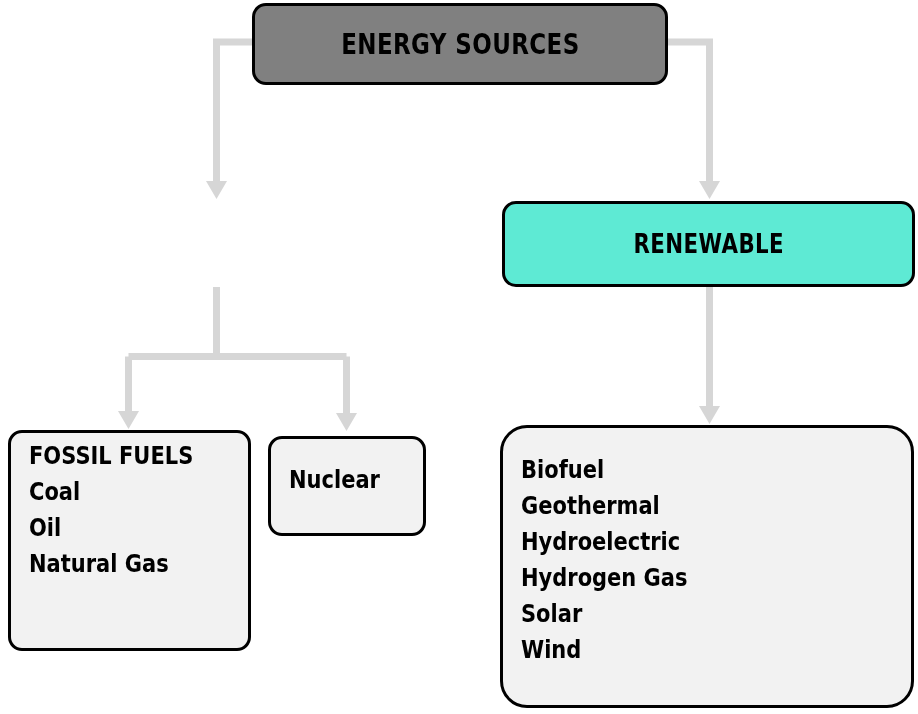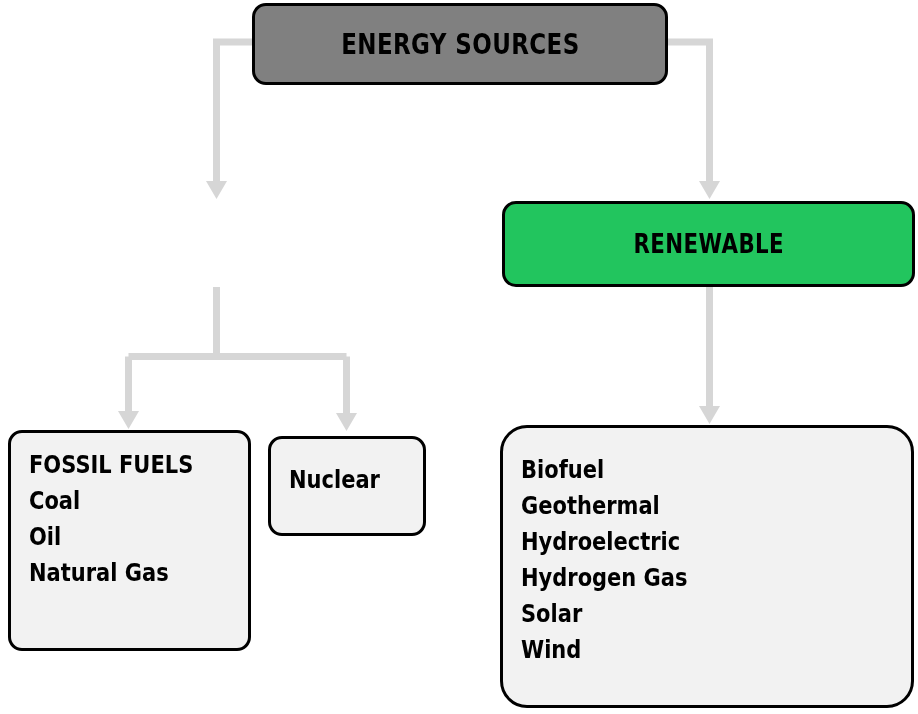--- a/index.html
+++ b/index.html
@@ -66,34 +66,34 @@
     top: 201px;
     width: 421px;
     height: 86px;
     background: #c0c0c0;
   }
   #node-renewable {
     left: 502px;
     top: 201px;
     width: 413px;
     height: 86px;
-    background: #22c55e;
+    background: #5eead4;
   }
   #node-non-renewable .node-label,
   #node-renewable .node-label {
     font-size: 26px;
   }
   
   #node-fossil-fuels {
     left: 8px;
     top: 430px;
     width: 243px;
     height: 221px;
     background: #f2f2f2;
-    padding: 14px 0 0 18px;
+    padding: 5px 0 0 18px;
   }
   #node-nuclear {
     left: 268px;
     top: 436px;
     width: 158px;
     height: 100px;
     background: #f2f2f2;
     padding: 26px 0 0 18px;
   }
   #node-renewables-list {

